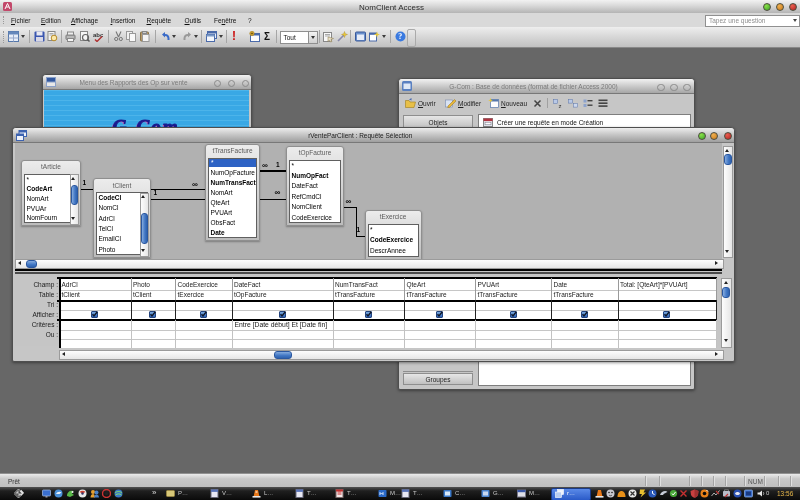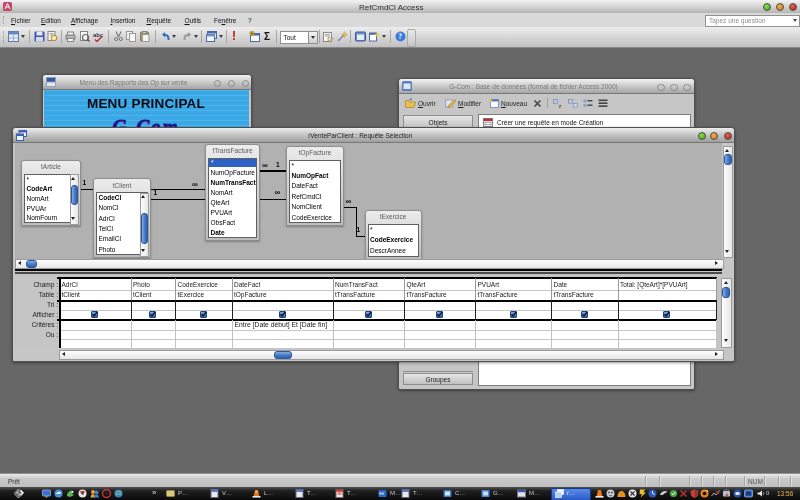--- a/index.html
+++ b/index.html
@@ -44,21 +44,21 @@
 #taskbar{position:absolute;left:0;top:487px;width:800px;height:13px;background:linear-gradient(#525252,#1f1f1f 30%,#0a0a0a);}
 .tbtxt{position:absolute;top:3px;font-size:6px;color:#c8c8c8;}
 </style></head><body>
 <div id="screen">
 
 <div id="titlebar">
  <svg class="abs" style="left:3px;top:2px" width="9" height="9" viewBox="0 0 9 9">
    <rect x="0" y="0" width="9" height="9" rx="1.5" fill="#c2486a"></rect>
    <path d="M2 7 L4.5 1.5 L7 7 M3.2 5 h2.6" stroke="#fff" stroke-width="1" fill="none"></path>
  </svg>
- <span class="abs" style="left:359px;top:2.5px;font-size:8px;color:#2b2b2b;">RefCmdCl Access</span>
+ <span class="abs" style="left:359px;top:2.5px;font-size:8px;color:#2b2b2b;">NomClient Access</span>
  <span class="ball g" style="left:762.5px;top:3px"></span>
  <span class="ball o" style="left:776px;top:3px"></span>
  <span class="ball r" style="left:789px;top:3px"></span>
 </div>
 
 <div id="menubar">
       <div class="abs" style="left:3px;top:3px;width:1px;height:8px;border-left:1px dotted #999;"></div>
       <span class="mi" style="left:11px"><u>F</u>ichier</span>
       <span class="mi" style="left:41px"><u>E</u>dition</span>
       <span class="mi" style="left:71px"><u>A</u>ffichage</span>
@@ -192,21 +192,20 @@
   <span class="ball hollow" style="left:171px;top:4.5px"></span>
   <span class="ball hollow" style="left:185px;top:4.5px"></span>
   <span class="ball hollow" style="left:199px;top:4.5px"></span>
   <svg class="abs" style="left:3px;top:2px" width="10" height="10" viewBox="0 0 10 10">
     <rect x="0" y="0" width="10" height="10" fill="#8aa0c8"></rect>
           <rect x="1" y="1" width="8" height="3.5" fill="#32589e"></rect>
     <rect x="1" y="5.5" width="8" height="3.5" fill="#e8e8e8"></rect>
         </svg>
  </div>
  <div class="abs" style="left:1px;top:15px;width:205px;height:252px;background:repeating-linear-gradient(#4cb4ea 0px,#4cb4ea 1.5px,#39a8e5 1.5px,#39a8e5 5px);">
-   <div class="abs" style="left:0;top:6px;width:100%;text-align:center;font-size:13.5px;font-weight:bold;color:#0a0a14;letter-spacing:.2px;">MENU&nbsp;PRINCIPAL</div>
    <div class="abs" style="left:0;top:25.5px;width:100%;text-align:center;font-size:19px;font-weight:bold;font-style:italic;font-family:'Liberation Serif',serif;color:#191b8e;letter-spacing:2px;-webkit-text-stroke:1px #191b8e;text-shadow:-1.2px 1px 0 #d863b8;">G-Com</div>
  </div>
 </div>
 
 <div class="win" style="left:398px;top:78px;width:295px;height:310px;"><div class="wtitle">
  <span class="txt">G-Com : Base de données (format de fichier Access 2000)</span>
  <span class="ball hollow" style="left:258px;top:4.5px"></span>
  <span class="ball hollow" style="left:271px;top:4.5px"></span>
  <span class="ball hollow" style="left:284px;top:4.5px"></span>
  <svg class="abs" style="left:3px;top:2px" width="10" height="10" viewBox="0 0 10 10">

